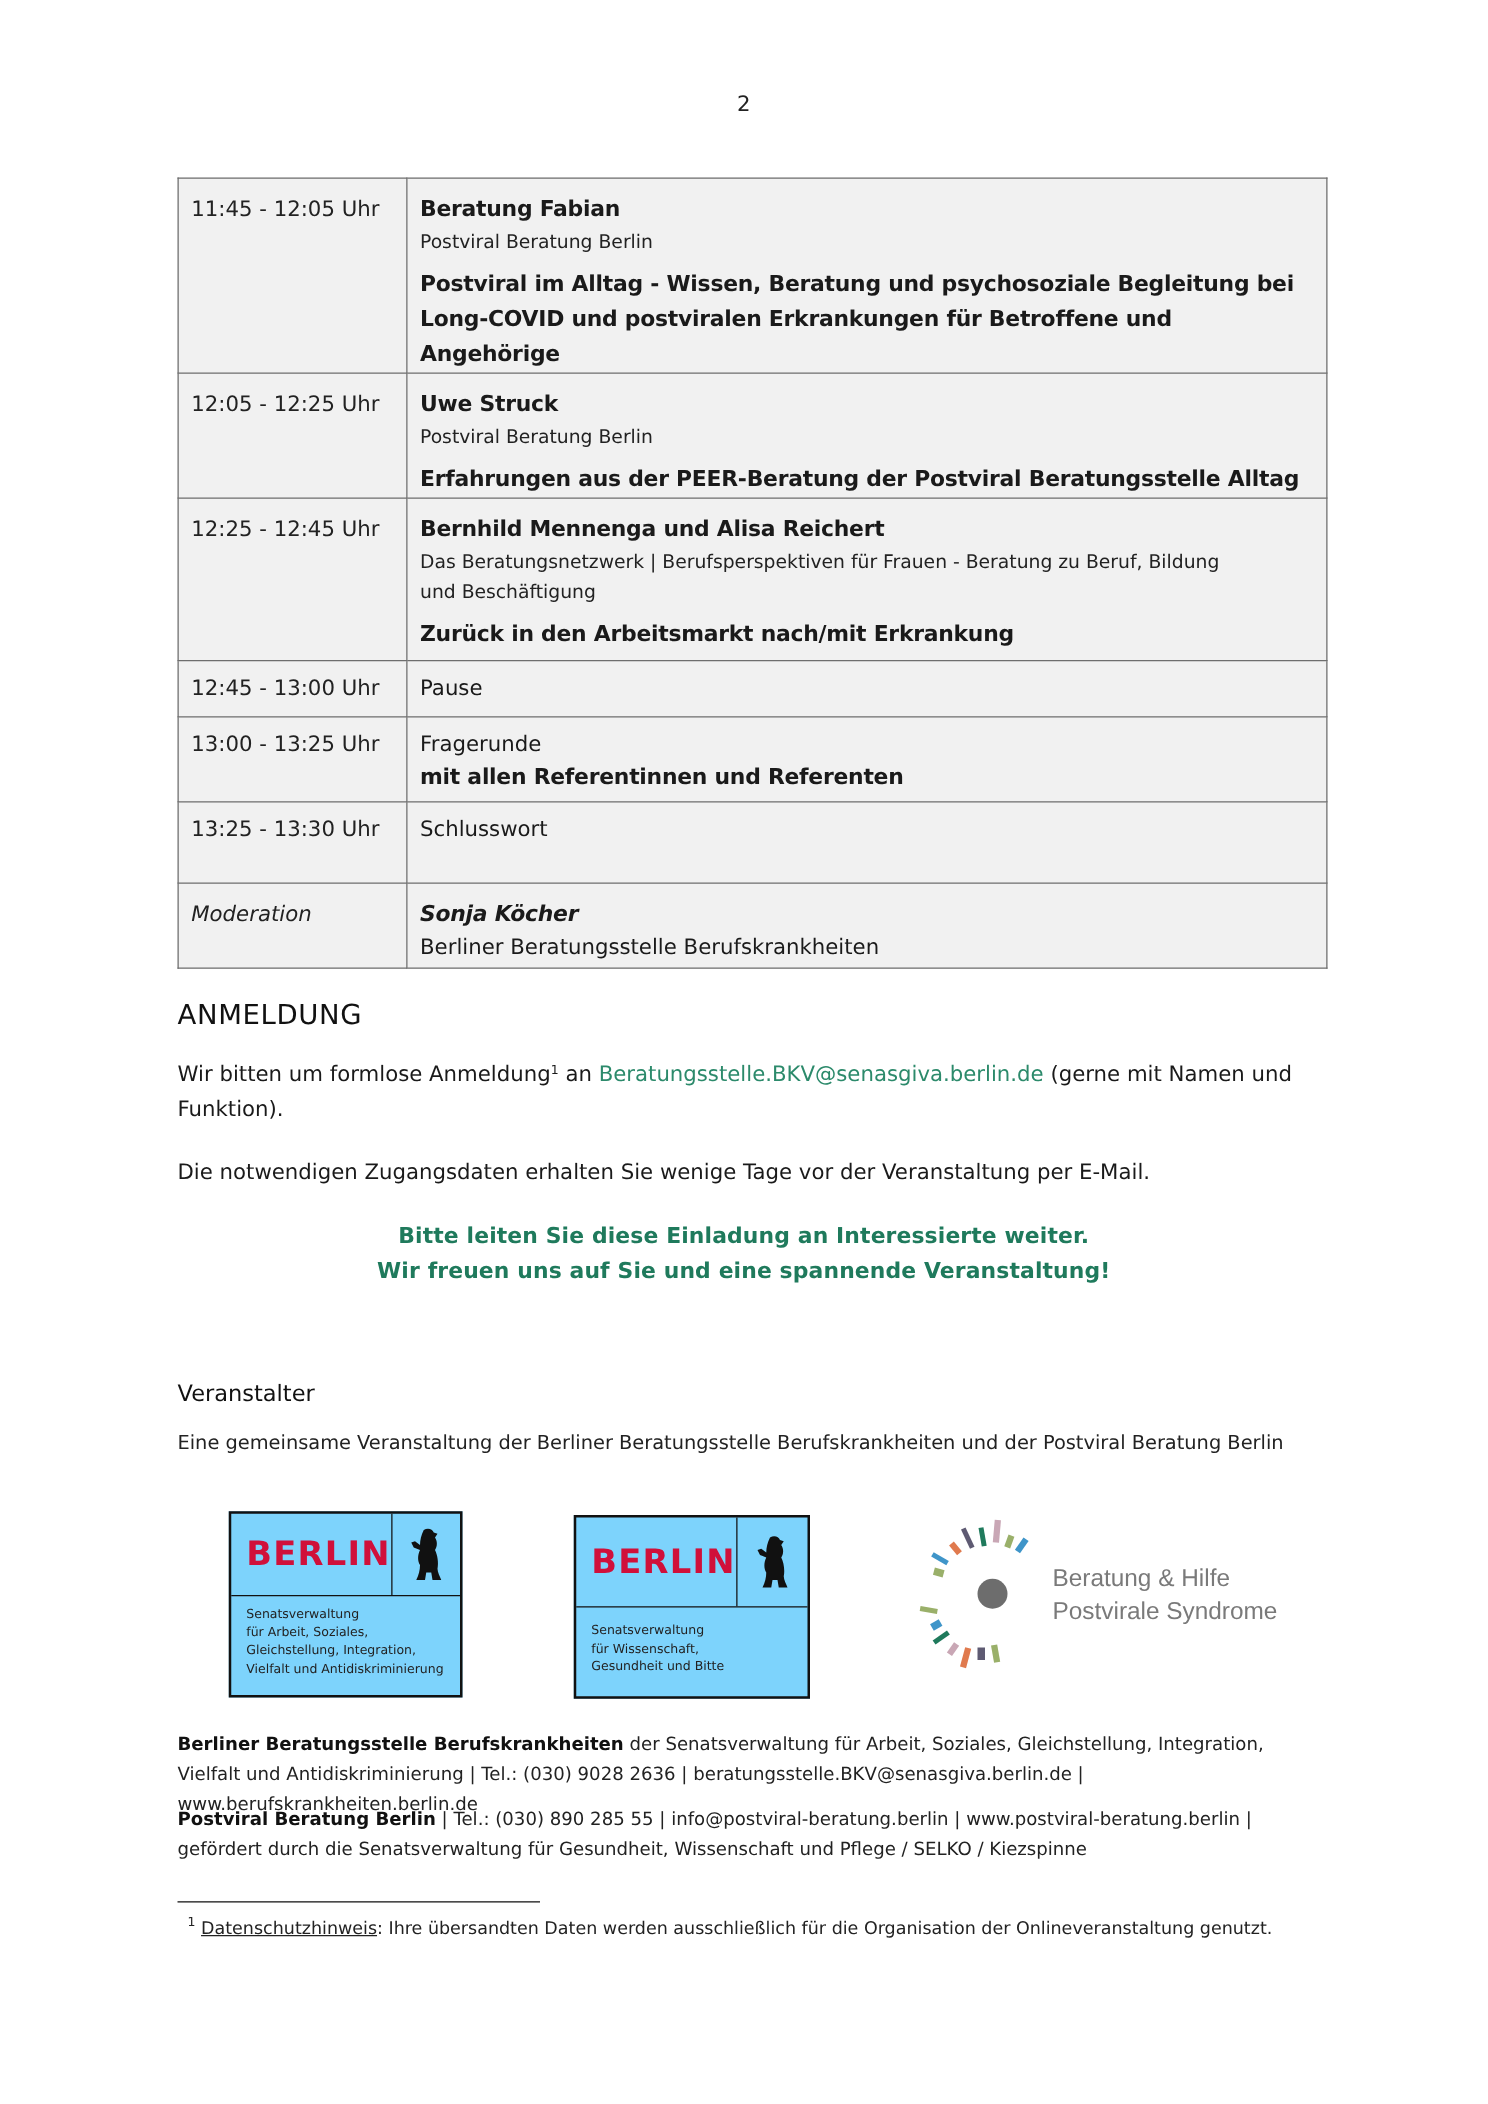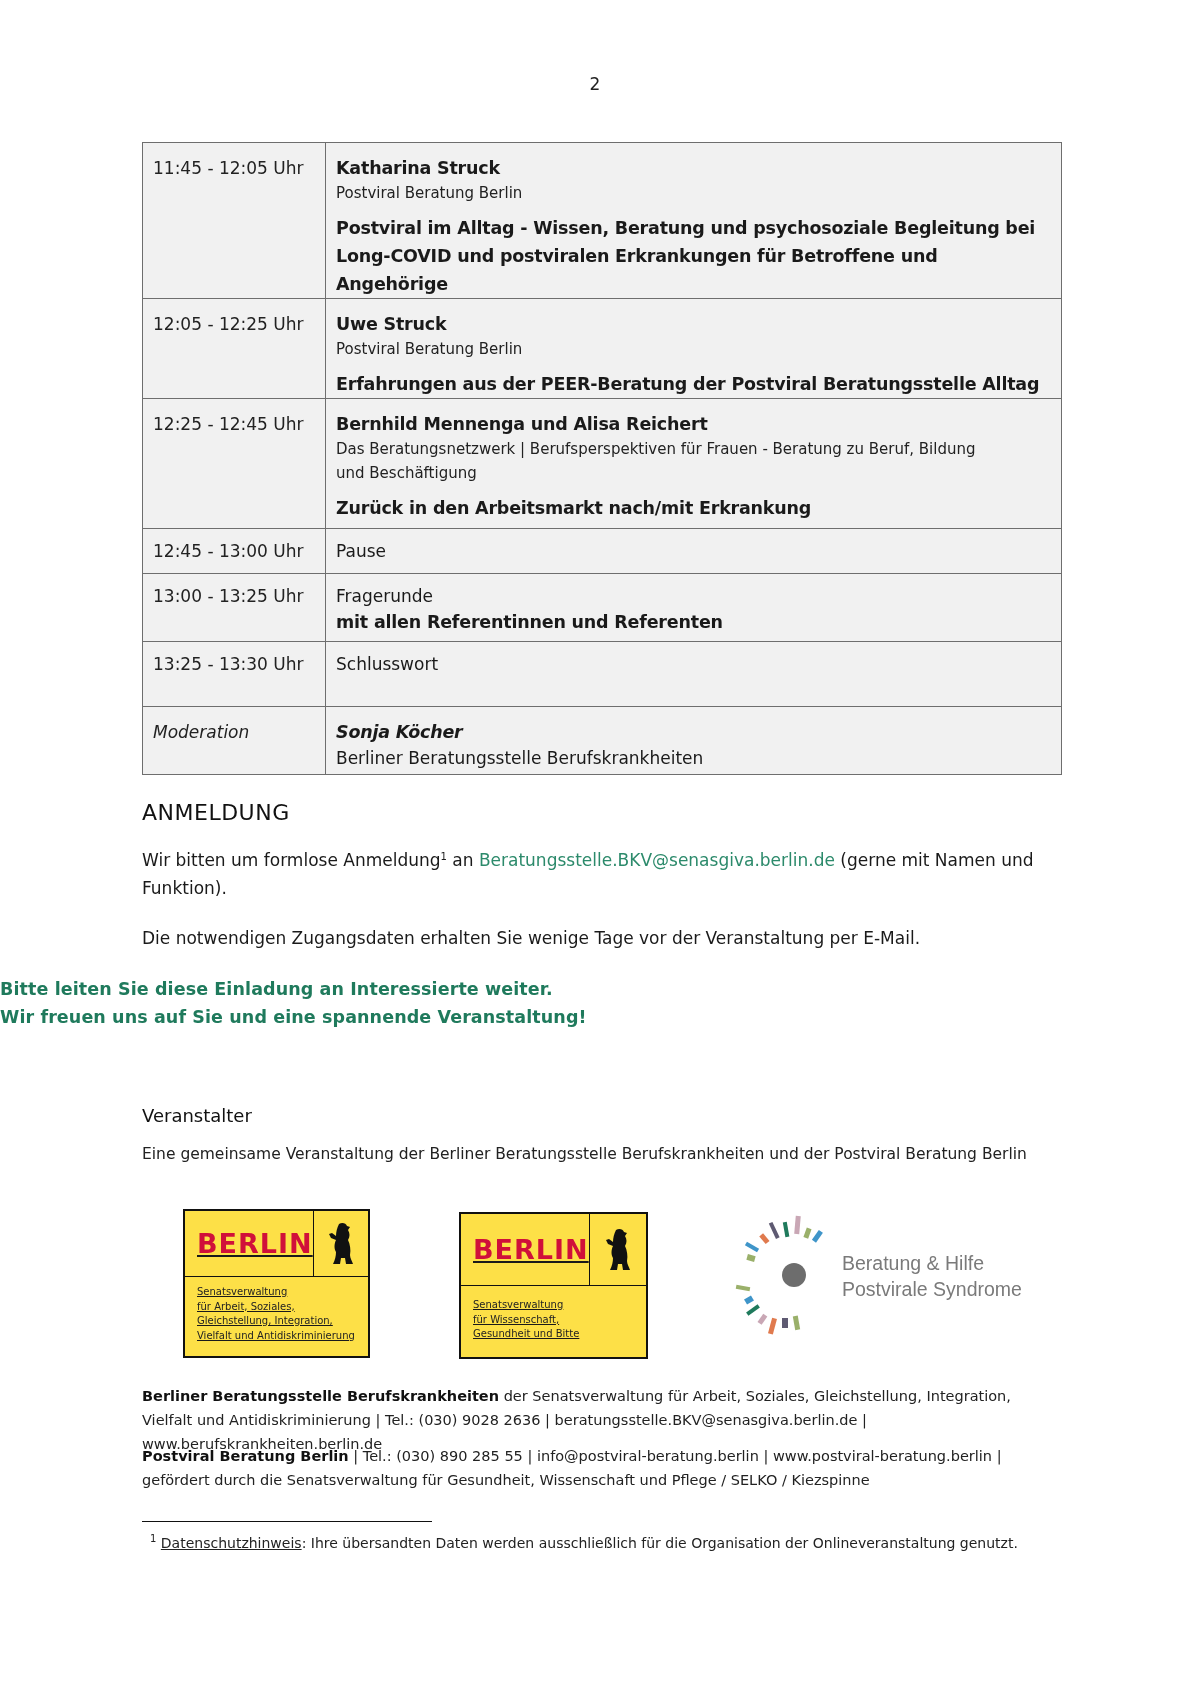--- a/index.html
+++ b/index.html
@@ -25,26 +25,26 @@
   tr.r5 td { height: 68px; padding-top: 9px; }
   tr.r6 td { height: 65px; padding-top: 9px; }
   tr.r7 td { height: 68px; padding-top: 12px; }
 
   .section-heading { position: absolute; left: 142px; top: 800px; font-size: 22px; letter-spacing: 0.5px; color: #111; }
   .para { position: absolute; left: 142px; font-size: 17px; line-height: 28px; color: #1a1a1a; width: 920px; }
   .p1 { top: 843px; }
   .p2 { top: 924px; }
   .link { color: #2c8a6b; }
   sup { font-size: 10px; vertical-align: 6px; }
-  .green-note { position: absolute; left: 0; top: 975px; width: 1190px; color: #1f7a5c; font-size: 17.5px; font-weight: bold; line-height: 28px; letter-spacing: 0.1px; }
+  .green-note { position: absolute; left: 0; top: 975px; width: 1190px; text-align: center; color: #1f7a5c; font-size: 17.5px; font-weight: bold; line-height: 28px; letter-spacing: 0.1px; }
 
   .sub-heading { position: absolute; left: 142px; top: 1105px; font-size: 18px; color: #111; }
   .sub-para { position: absolute; left: 142px; top: 1145px; font-size: 15.5px; color: #222; }
 
-  .berlin-logo { position: absolute; border: 2px solid #111; background: #fde047; text-decoration: underline; }
+  .berlin-logo { position: absolute; border: 2px solid #111; background: #7dd3fc; }
   .logo1 { left: 183px; top: 1209px; width: 187px; height: 149px; }
   .logo2 { left: 459px; top: 1212px; width: 189px; height: 147px; }
   .berlin-top { display: flex; height: 66px; border-bottom: 1.5px solid #111; }
   .logo2 .berlin-top { height: 72px; }
   .berlin-word { flex: 1; display: flex; align-items: center; padding-left: 12px; color: #d0103a; font-weight: bold; font-size: 27px; letter-spacing: 1px; border-right: 1.5px solid #111; }
   .bear-cell { width: 60px; display: flex; align-items: center; justify-content: center; }
   .berlin-sub { padding: 8px 12px; font-size: 10px; line-height: 14.5px; color: #222; }
 
   .pv-logo { position: absolute; left: 732px; top: 1208px; width: 320px; height: 132px; }
   .pv-text { position: absolute; left: 110px; top: 42px; font-size: 19.5px; line-height: 26px; color: #7a7a7a; font-family: "Liberation Sans", sans-serif; }
@@ -63,21 +63,21 @@
 
 <div class="page-number">2</div>
 
 <table class="agenda">
   <tbody>
       <tr class="r1">
     <td class="time">
           <span class="time-text">11:45 - 12:05 Uhr</span>
         </td>
     <td class="content">
-      <div class="speaker">Katharina Struck</div>
+      <div class="speaker">Beratung Fabian</div>
       <div class="org">Postviral Beratung Berlin</div>
       <div class="talk">Postviral im Alltag - Wissen, Beratung und psychosoziale Begleitung bei Long-COVID und postviralen Erkrankungen für Betroffene und Angehörige</div>
     </td>
   </tr>
   <tr class="r2">
     <td class="time">
           <span class="time-text">12:05 - 12:25 Uhr</span>
         </td>
     <td class="content">
       <div class="speaker">Uwe Struck</div>

